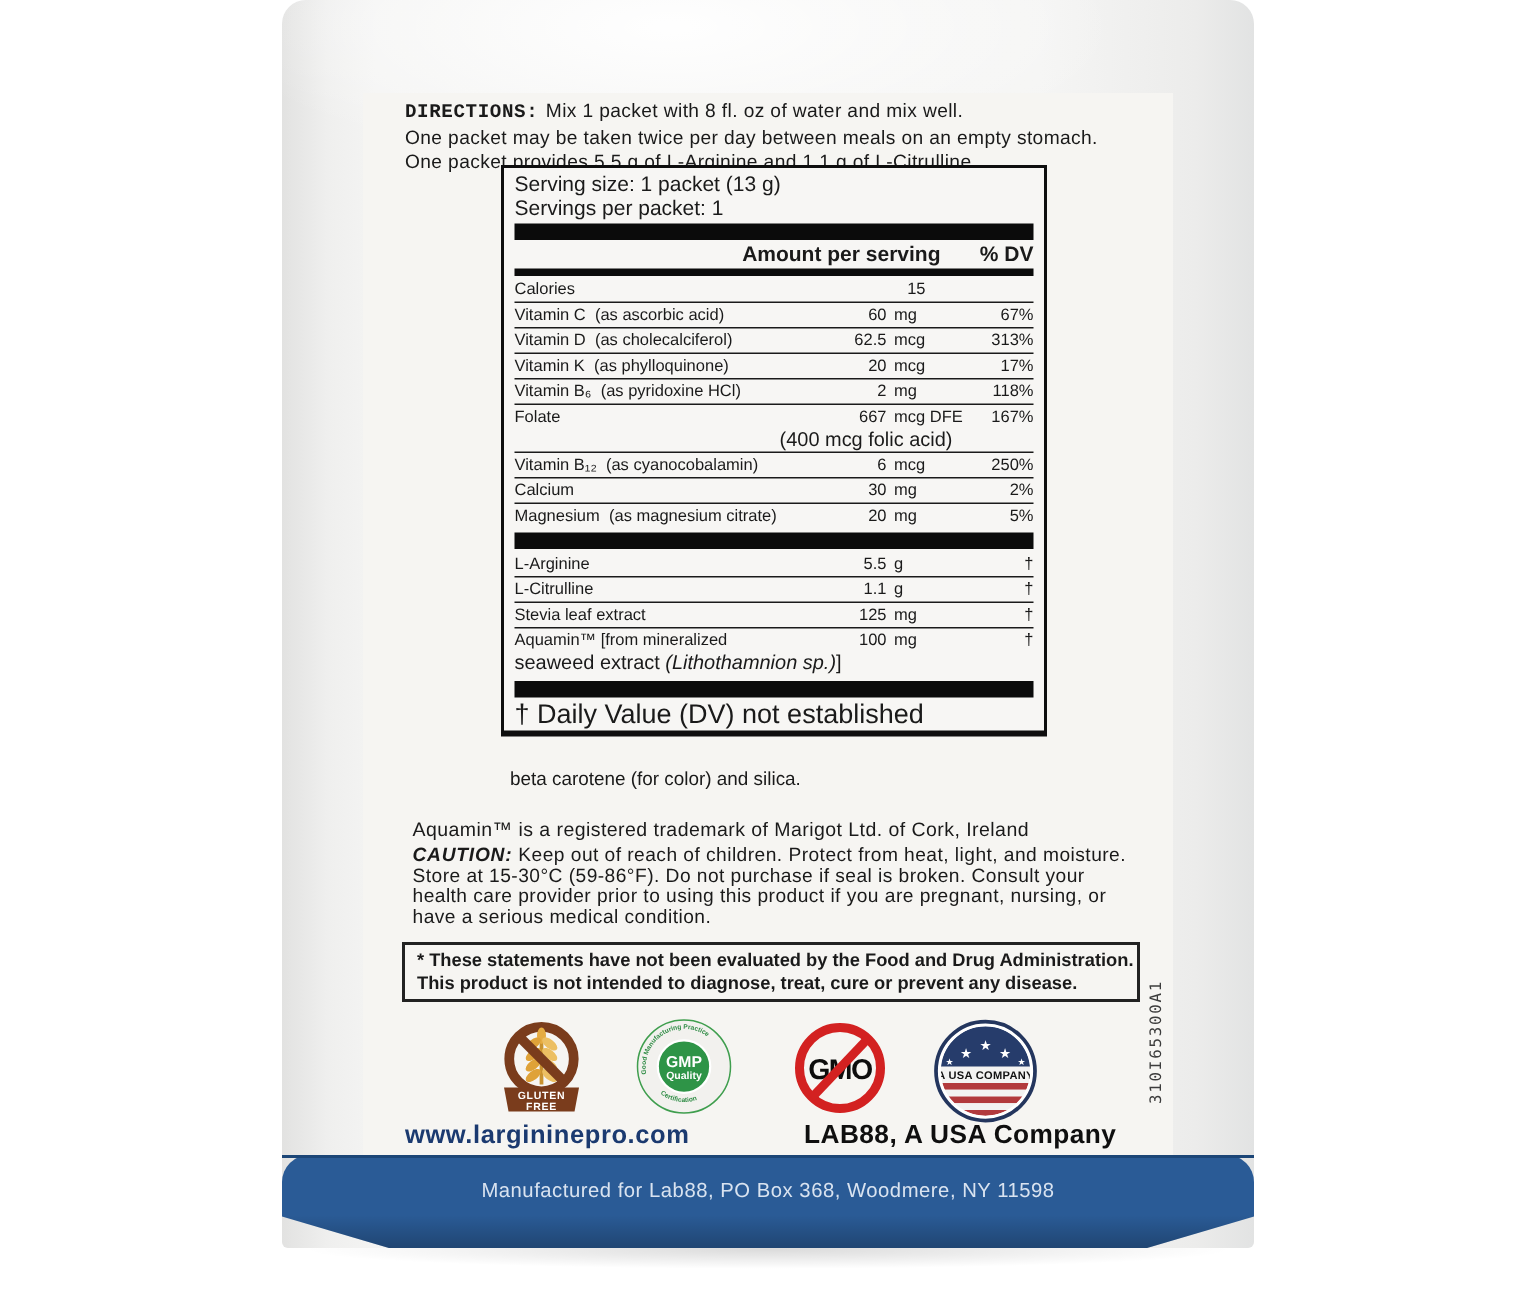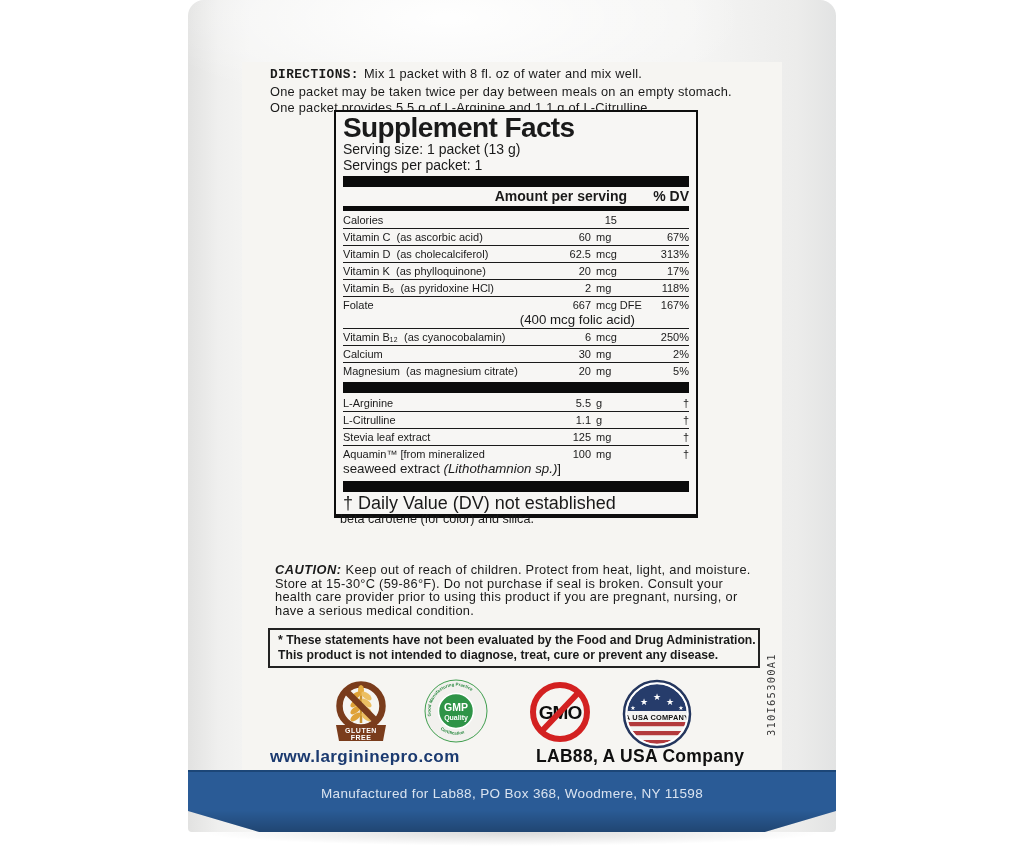--- a/index.html
+++ b/index.html
@@ -69,20 +69,21 @@
   .badge-gf{left:141px;top:679px;width:64px;height:64px;}
   .badge-gmp{left:235px;top:678px;width:66px;height:66px;}
   .badge-gmo{left:339px;top:679px;width:66px;height:66px;}
   .badge-usa{left:432px;top:677px;width:74px;height:74px;}
   
   .website{left:82px;top:747px;font-size:17px;font-weight:bold;color:#1b3a70;letter-spacing:0.4px;white-space:nowrap;}
   .company{left:348px;top:746px;font-size:17.5px;font-weight:bold;color:#0f0f0f;letter-spacing:0.3px;white-space:nowrap;}
   .band{
     left:0;top:770px;width:648px;height:62px;background:#2a5b96;
     clip-path:polygon(0 0,100% 0,100% 66%,89% 100%,11% 100%,0 66%);
+    border-radius:18px;
   }
   .band:before{content:'';position:absolute;left:0;top:0;width:100%;height:2px;background:#1c4677;}
   .band:after{content:'';position:absolute;left:0;bottom:0;width:100%;height:22px;
     background:linear-gradient(rgba(0,0,0,0),rgba(0,0,0,0.24));}
   .band-text{position:absolute;left:0;top:16px;width:100%;text-align:center;
     font-size:13.5px;letter-spacing:0.35px;color:#d9e3f0;}
 </style>
 </head>
 <body>
 
@@ -91,21 +92,20 @@
 <div class="packet">
   <div class="label-area"></div>
 
   <div class="abs directions">
     <div class="dir-line"><span class="dir-label">DIRECTIONS:</span><span>Mix 1 packet with 8 fl. oz of water and mix well.</span></div>
     <div class="dir-line">One packet may be taken twice per day between meals on an empty stomach.</div>
     <div class="dir-line">One packet provides 5.5 g of L-Arginine and 1.1 g of L-Citrulline.</div>
   </div>
 
   <div class="abs sf-box">
-    <div class="sf-title">Supplement Facts</div>
     <div class="sf-line">Serving size: 1 packet (13 g)</div>
     <div class="sf-line">Servings per packet: 1</div>
     <div class="bar thick"></div>
     <div class="sf-header">
       <span class="h-amount">Amount per serving</span>
       <span class="h-dv">% DV</span>
     </div>
     <div class="bar med"></div>
 
     <div class="sf-row no-sep">
@@ -193,20 +193,21 @@
     <div class="aq-line2"><span>seaweed extract </span><span class="it">(Lithothamnion sp.)</span><span>]</span></div>
 
     <div class="bar thick"></div>
     <div class="sf-footnote">† Daily Value (DV) not established</div>
   </div>
 
   <div class="abs other-ing">
     <div>beta carotene (for color) and silica.</div>
   </div>
 
+  <div class="abs tm-note">Aquamin™ is a registered trademark of Marigot Ltd. of Cork, Ireland</div>
 
   <div class="abs caution">
     <span class="cap-label">CAUTION:</span><span>Keep out of reach of children. Protect from heat, light, and moisture. Store at 15-30°C (59-86°F). Do not purchase if seal is broken. Consult your health care provider prior to using this product if you are pregnant, nursing, or have a serious medical condition.</span>
   </div>
 
   <div class="abs fda-box">
     <div>* These statements have not been evaluated by the Food and Drug Administration.</div>
     <div>This product is not intended to diagnose, treat, cure or prevent any disease.</div>
   </div>
 

